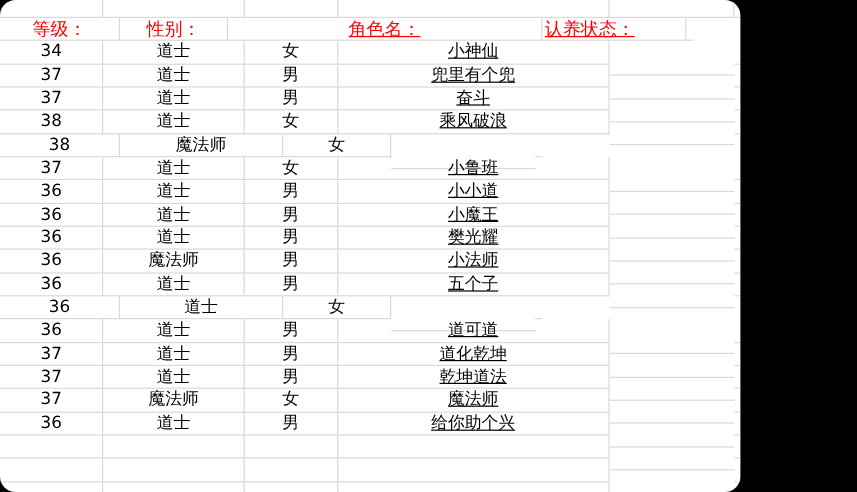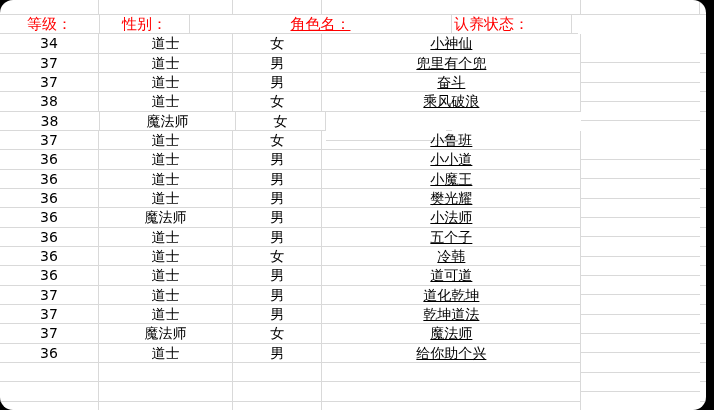--- a/index.html
+++ b/index.html
@@ -1,39 +1,39 @@
 <!DOCTYPE html>
 <html><head>
 <meta charset="utf-8">
 <style>
   html,body{margin:0;padding:0;}
   body{
     width:714px;height:410px;background:#000;
     font-family:"DejaVu Sans",sans-serif;
   }
   .sheet{
-    width:706px;height:410px;background:#fff;
+    width:617px;height:410px;background:#fff;
     border-radius:13px;overflow:hidden;position:relative;
   }
   .row{display:flex;height:19.33px;}
   .row.top{height:15px;}
   .cell{
     box-sizing:border-box;
     border-right:1px solid #D9D9D9;
     border-bottom:1px solid #D9D9D9;
     display:flex;align-items:center;justify-content:center;
     font-size:14px;color:#000;
     overflow:hidden;white-space:nowrap;
     line-height:1;
   }
   .c0{width:100px;}
   .c1{width:136px;}
   .c2{width:90px;}
   .c3{width:262px;text-decoration:underline;}
-  .c4{width:120px;justify-content:flex-start;padding-left:2px;}
+  .c4{width:120px;justify-content:flex-start;padding-left:2px;text-decoration:underline;}
   .c5{width:6px;border-right:none;}
   .header-row .cell{color:#FF0000;font-size:15px;}
   .cell.status{color:#3b82f6;margin-top:28px;}
 </style>
 </head>
 <body>
 
 <div class="sheet">
 
   <div class="row top">
@@ -138,21 +138,20 @@
         <div class="cell c1">道士</div>
         <div class="cell c2">男</div>
         <div class="cell c3">五个子</div>
         <div class="cell c4 status"></div>
         <div class="cell c5"></div>
       </div>
       <div class="row">
         <div class="cell c0">36</div>
         <div class="cell c1">道士</div>
         <div class="cell c2">女</div>
-        <div class="cell c3">冷韩</div>
         <div class="cell c4 status"></div>
         <div class="cell c5"></div>
       </div>
       <div class="row">
         <div class="cell c0">36</div>
         <div class="cell c1">道士</div>
         <div class="cell c2">男</div>
         <div class="cell c3">道可道</div>
         <div class="cell c4 status"></div>
         <div class="cell c5"></div>

